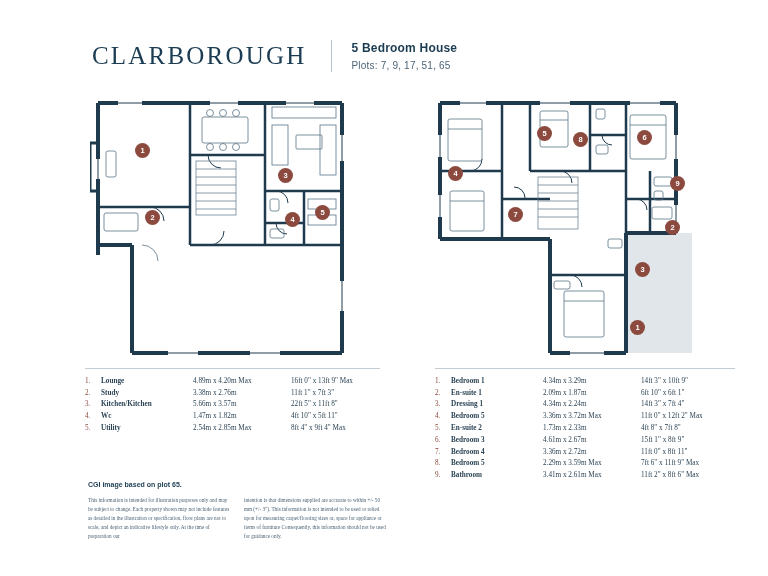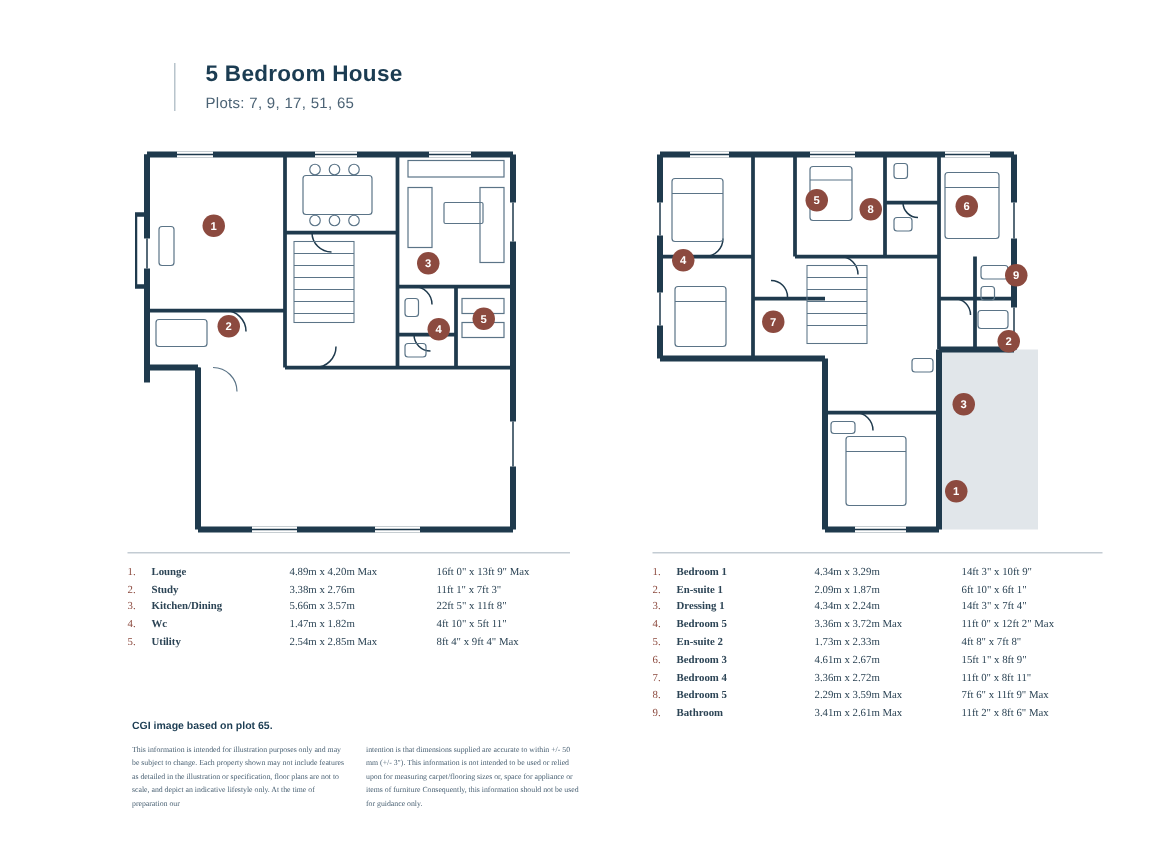--- a/index.html
+++ b/index.html
@@ -45,21 +45,21 @@
     margin: 0 20px 0 24px;
   }
   .subtitle-block {
     display: flex;
     flex-direction: column;
     justify-content: center;
     line-height: 1.35;
   }
   .subtitle {
     font-family: "Liberation Sans", sans-serif;
-    font-size: 15px;
+    font-size: 12px;
     font-weight: bold;
     color: #1b3c52;
     letter-spacing: 0.2px;
   }
   .plots {
     font-family: "Liberation Sans", sans-serif;
     font-size: 10px;
     color: #4c6375;
     margin-top: 3px;
     letter-spacing: 0.2px;
@@ -151,20 +151,21 @@
     color: #4c6375;
   }
   .disclaimer p { margin: 0; width: 146px; }
 </style>
 </head>
 <body>
 
 <div class="page">
 
   <div class="header">
+    <div class="title">CLARBOROUGH</div>
     <div class="title-rule"></div>
     <div class="subtitle-block">
       <div class="subtitle">5 Bedroom House</div>
       <div class="plots">Plots: 7, 9, 17, 51, 65</div>
     </div>
   </div>
 
   <div class="plan" id="plan-ground">
     <svg width="280" height="265" viewBox="0 0 280 265">
       <g stroke="#1f3a4d" fill="none">
@@ -365,21 +366,21 @@
           <td class="imperial">16ft 0" x 13ft 9" Max</td>
         </tr>
         <tr>
           <td class="num">2.</td>
           <td class="name">Study</td>
           <td class="metric">3.38m x 2.76m</td>
           <td class="imperial">11ft 1" x 7ft 3"</td>
         </tr>
         <tr>
           <td class="num">3.</td>
-          <td class="name">Kitchen/Dining</td>
+          <td class="name">Kitchen/Kitchen</td>
           <td class="metric">5.66m x 3.57m</td>
           <td class="imperial">22ft 5" x 11ft 8"</td>
         </tr>
         <tr>
           <td class="num">4.</td>
           <td class="name">Wc</td>
           <td class="metric">1.47m x 1.82m</td>
           <td class="imperial">4ft 10" x 5ft 11"</td>
         </tr>
         <tr>

